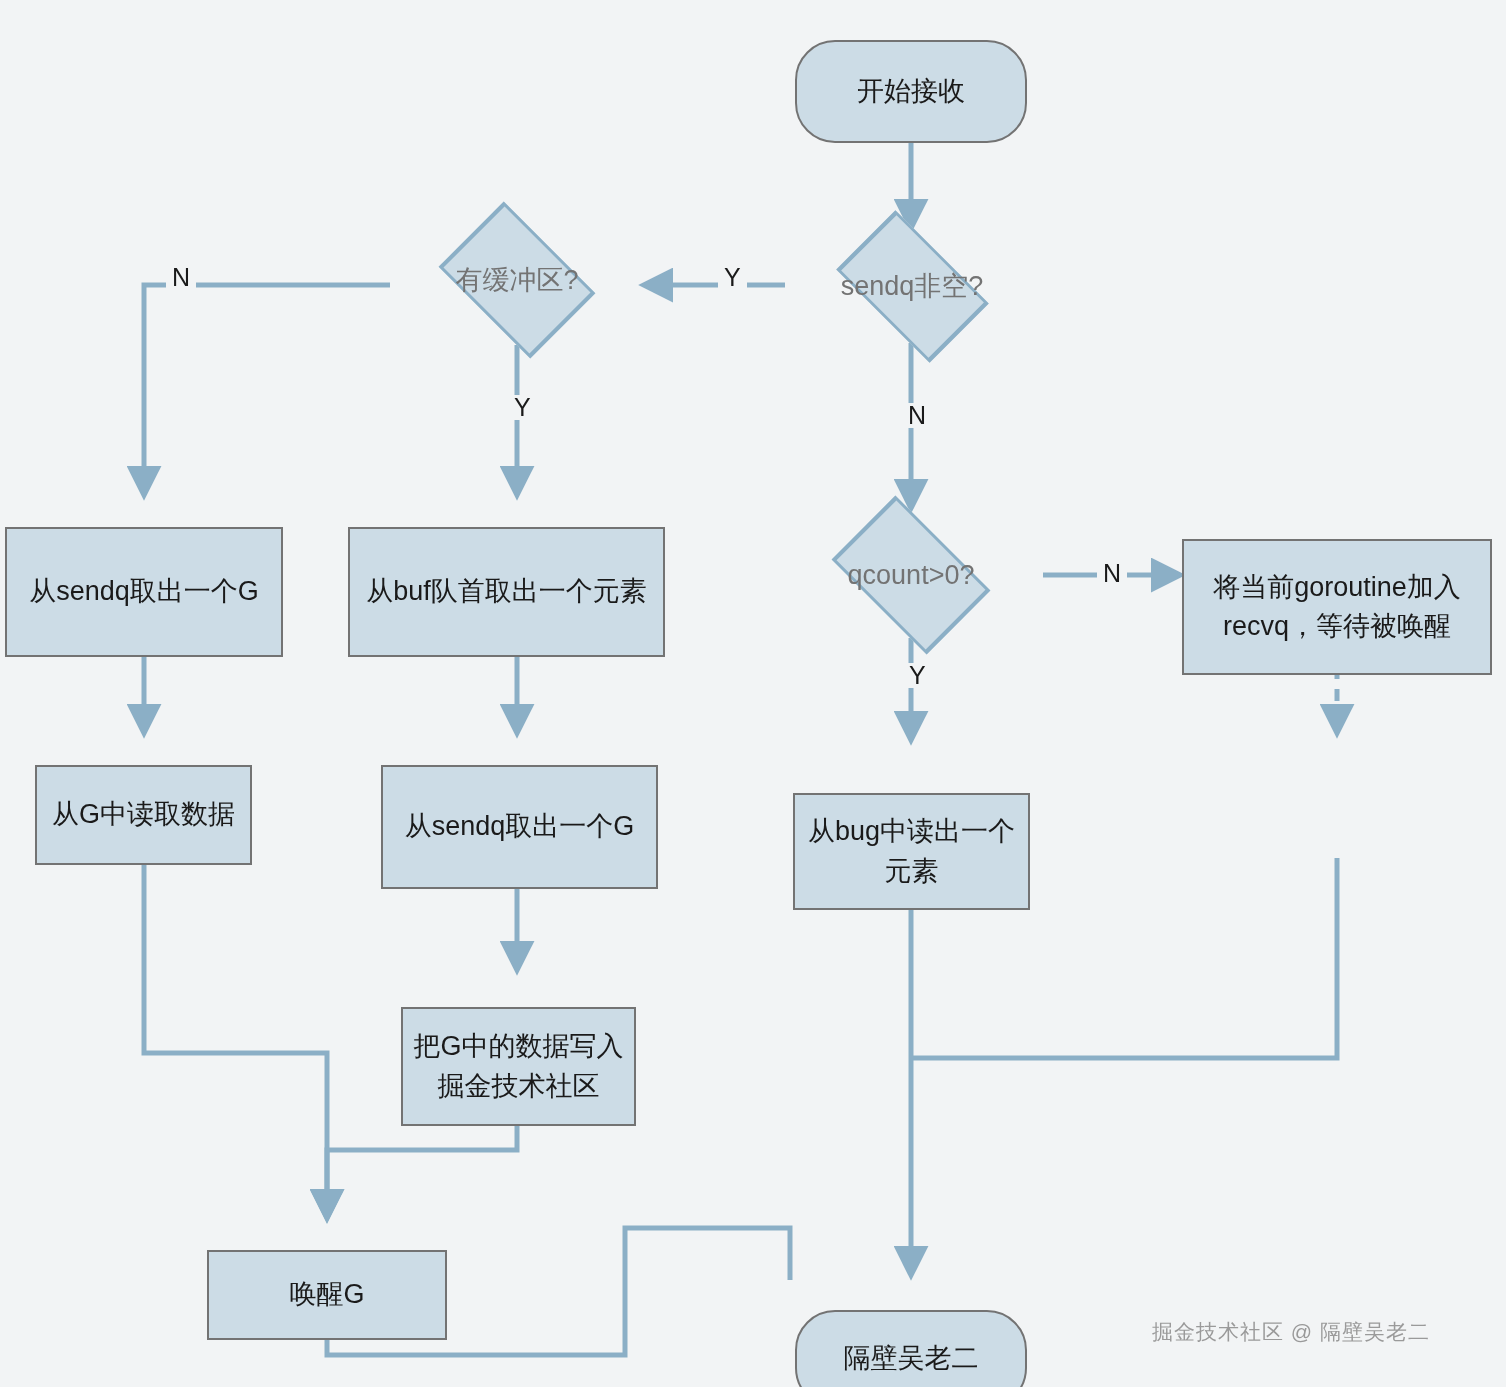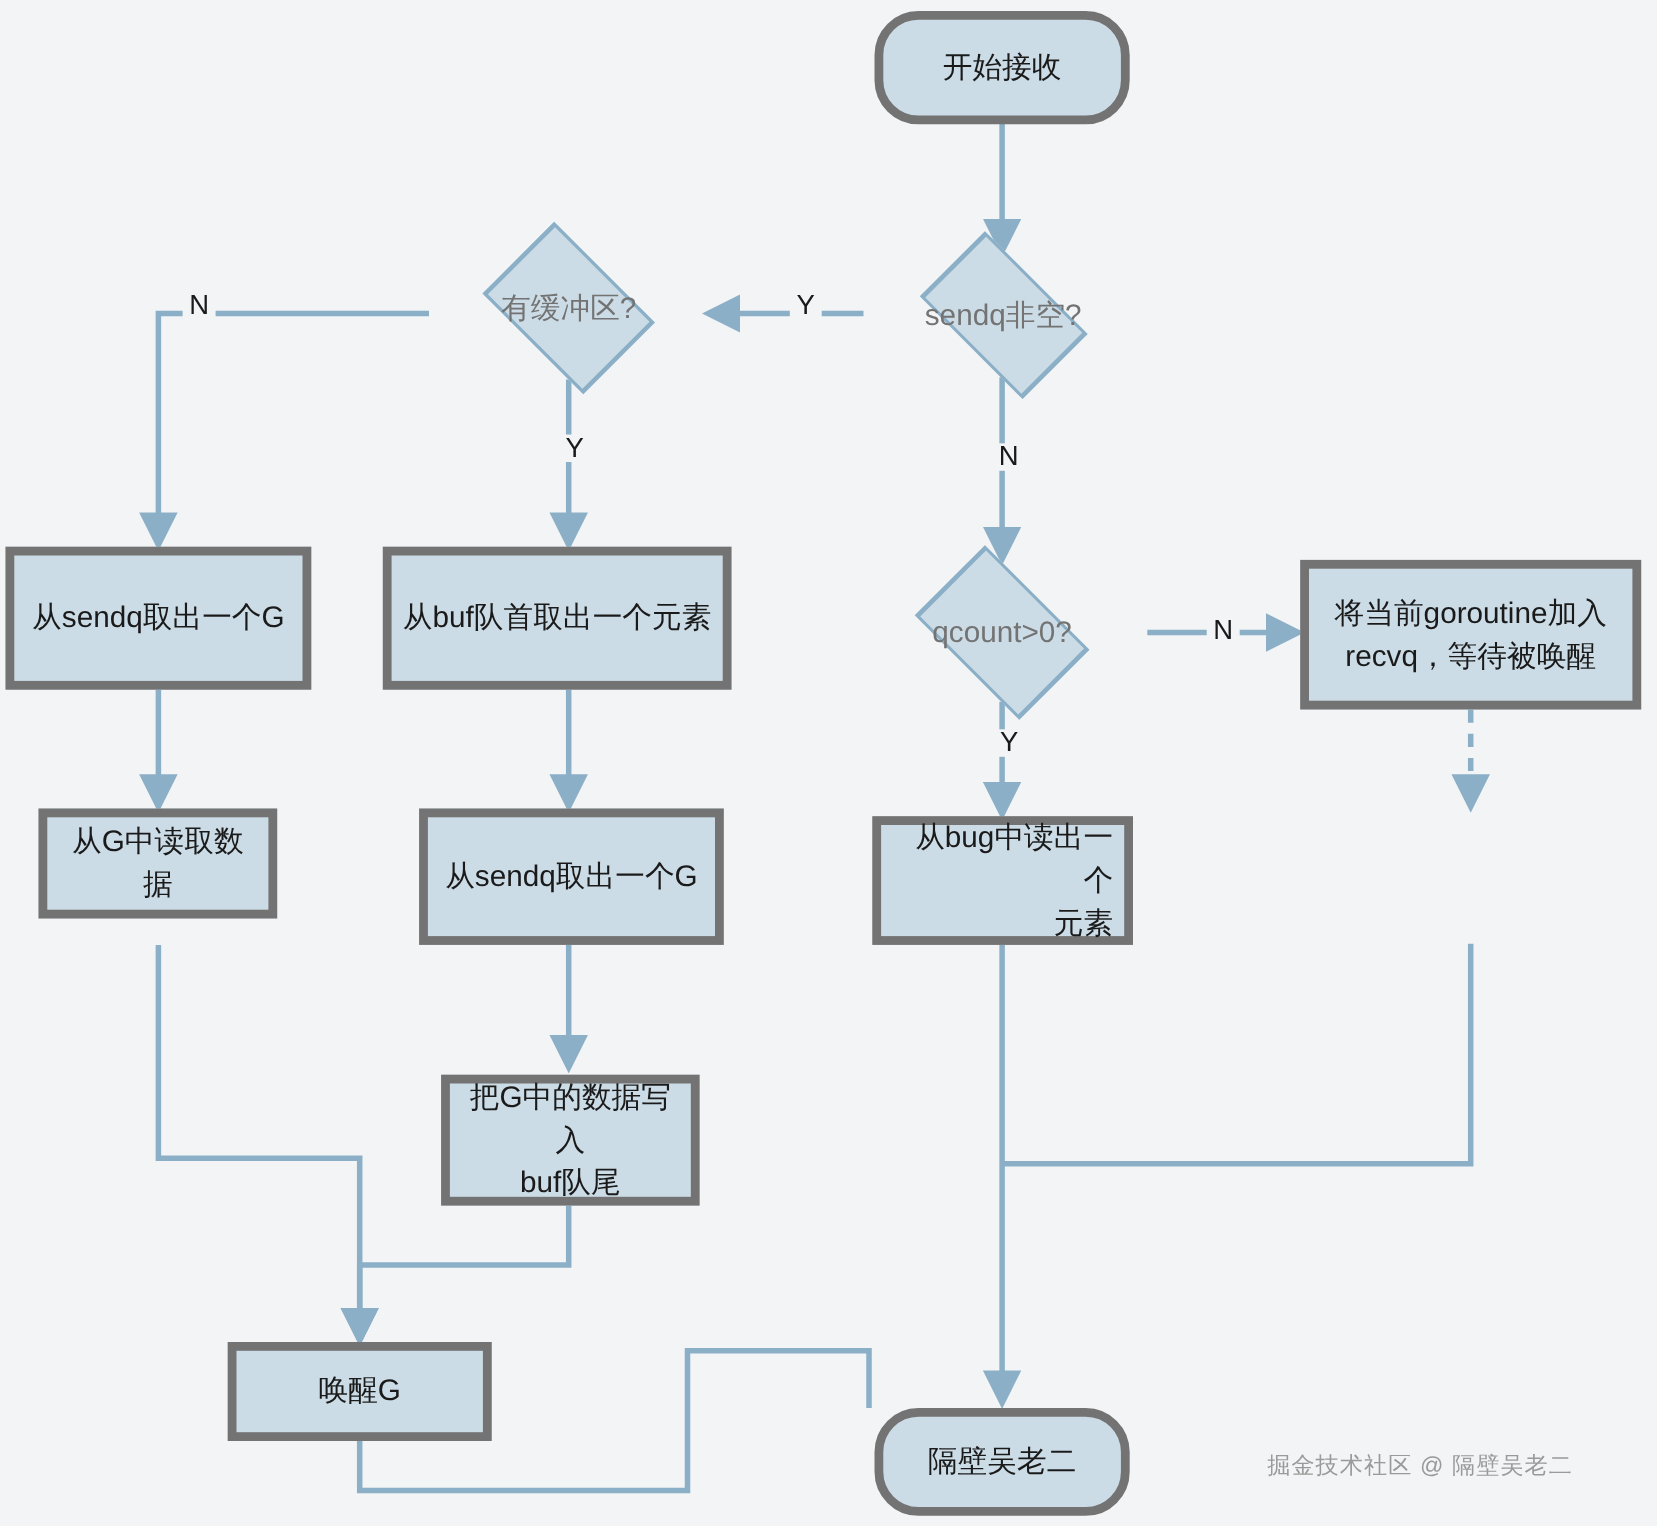--- a/index.html
+++ b/index.html
@@ -21,29 +21,30 @@
     position: absolute;
     left: 0;
     top: 0;
     width: 1506px;
     height: 1387px;
   }
   .node {
     position: absolute;
     box-sizing: border-box;
     background: #ccdce6;
-    border: 8px solid #737373;
+    border: 2px solid #737373;
     display: flex;
     align-items: center;
     justify-content: center;
     text-align: center;
     color: #1a1a1a;
     font-size: 27px;
     line-height: 1.45;
     z-index: 3;
+    margin-top: 30px;
   }
   .node.terminal {
     border-radius: 40px;
   }
   .node.process {
     border-radius: 0;
   }
   .node-label {
     padding: 0 10px;
     white-space: pre-line;
@@ -174,29 +175,29 @@
   </div>
 
   <div class="node process" style="left:35px; top:735px; width:217px; height:100px;">
     <span class="node-label">从G中读取数据</span>
   </div>
 
   <div class="node process" style="left:381px; top:735px; width:277px; height:124px;">
     <span class="node-label">从sendq取出一个G</span>
   </div>
 
-  <div class="node process" style="left:793px; top:742px; width:237px; height:117px;text-align:right;">
+  <div class="node process" style="left:793px; top:763px; width:237px; height:117px;">
     <span class="node-label">从bug中读出一个
 元素</span>
   </div>
 
 
   <div class="node process" style="left:401px; top:977px; width:235px; height:119px;">
     <span class="node-label">把G中的数据写入
-buf队尾</span>
+掘金技术社区</span>
   </div>
 
   <div class="node process" style="left:207px; top:1220px; width:240px; height:90px;">
     <span class="node-label">唤醒G</span>
   </div>
 
   <div class="node terminal" style="left:795px; top:1280px; width:232px; height:98px;">
     <span class="node-label">隔壁吴老二</span>
   </div>
 

